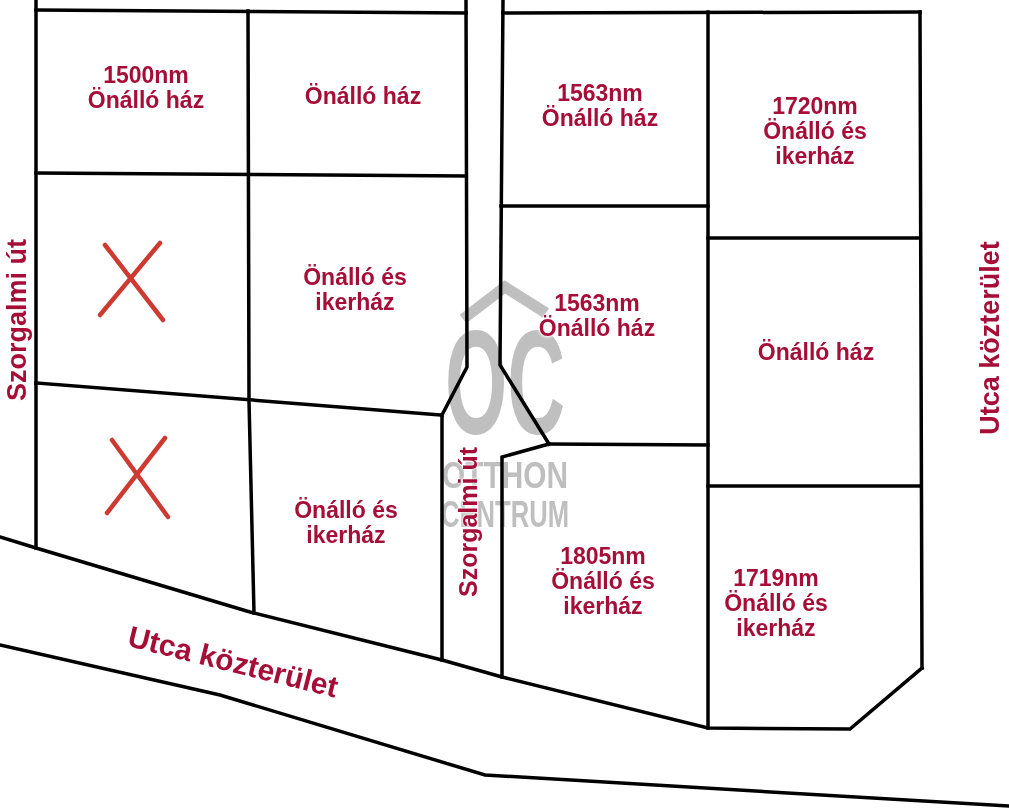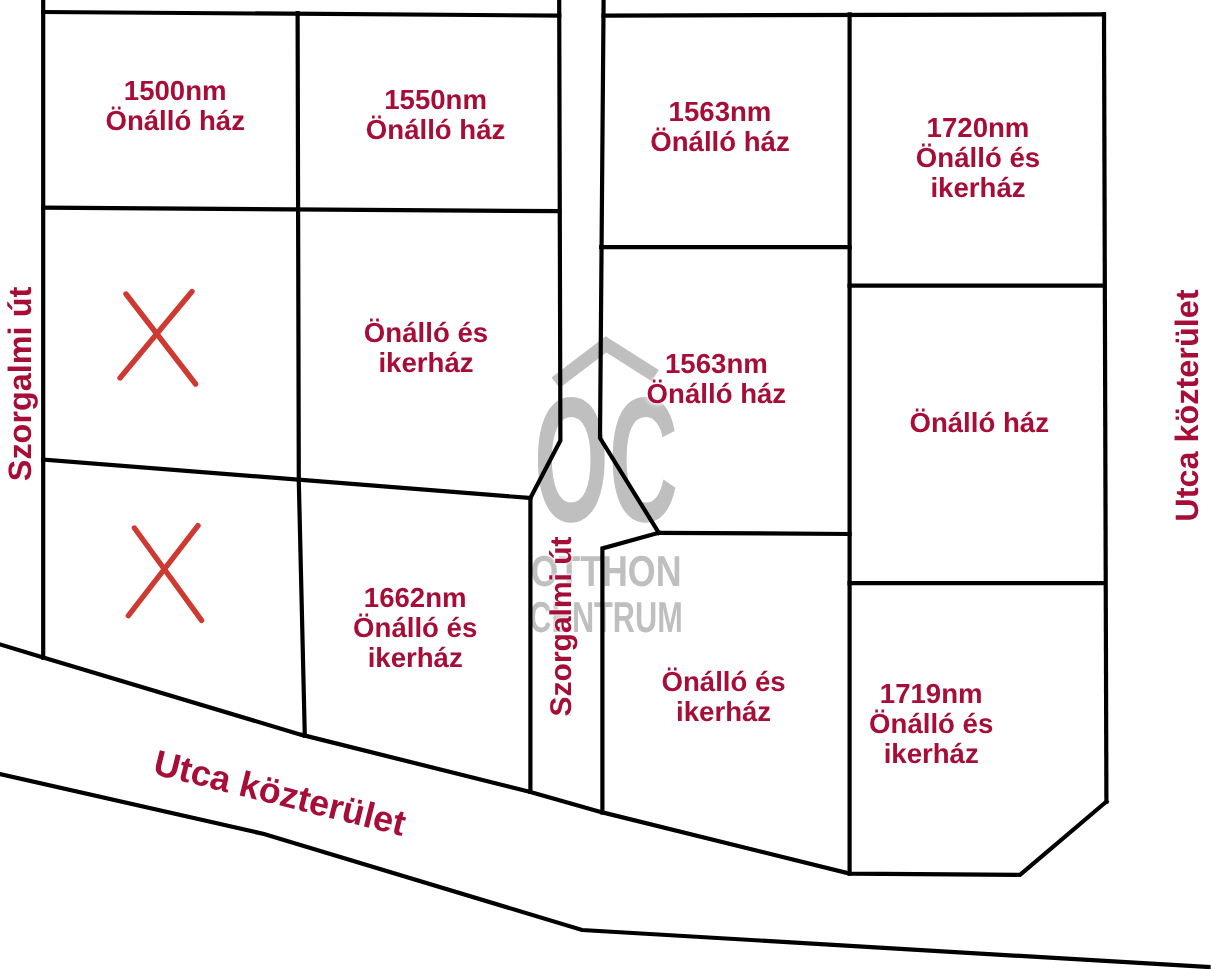--- a/index.html
+++ b/index.html
@@ -92,21 +92,20 @@
       </g>
     </g>
   </svg>
 
   <div class="plot-label" style="left:146px;top:88px;width:170px">
     <div class="plot-area">1500nm</div>
     <div class="plot-type">Önálló ház</div>
   </div>
 
   <div class="plot-label" style="left:363px;top:96px;width:170px">
-    <div class="plot-area">1550nm</div>
     <div class="plot-type">Önálló ház</div>
   </div>
 
   <div class="plot-label" style="left:600px;top:106px;width:170px">
     <div class="plot-area">1563nm</div>
     <div class="plot-type">Önálló ház</div>
   </div>
 
   <div class="plot-label" style="left:815px;top:131px;width:140px">
     <div class="plot-area">1720nm</div>
@@ -120,25 +119,25 @@
   <div class="plot-label" style="left:597px;top:316px;width:170px">
     <div class="plot-area">1563nm</div>
     <div class="plot-type">Önálló ház</div>
   </div>
 
   <div class="plot-label" style="left:816px;top:352px;width:170px">
     <div class="plot-type">Önálló ház</div>
   </div>
 
   <div class="plot-label" style="left:346px;top:523px;width:140px">
-    <div class="plot-area">1662nm</div>
     <div class="plot-type">Önálló és ikerház</div>
   </div>
 
   <div class="plot-label" style="left:603px;top:581px;width:140px">
+    <div class="plot-area">1805nm</div>
     <div class="plot-type">Önálló és ikerház</div>
   </div>
 
   <div class="plot-label" style="left:776px;top:603px;width:140px">
     <div class="plot-area">1719nm</div>
     <div class="plot-type">Önálló és ikerház</div>
   </div>
 
   <div id="street-left" class="street-label street-vertical" style="left:17px;top:320px;">Szorgalmi út</div>
 

